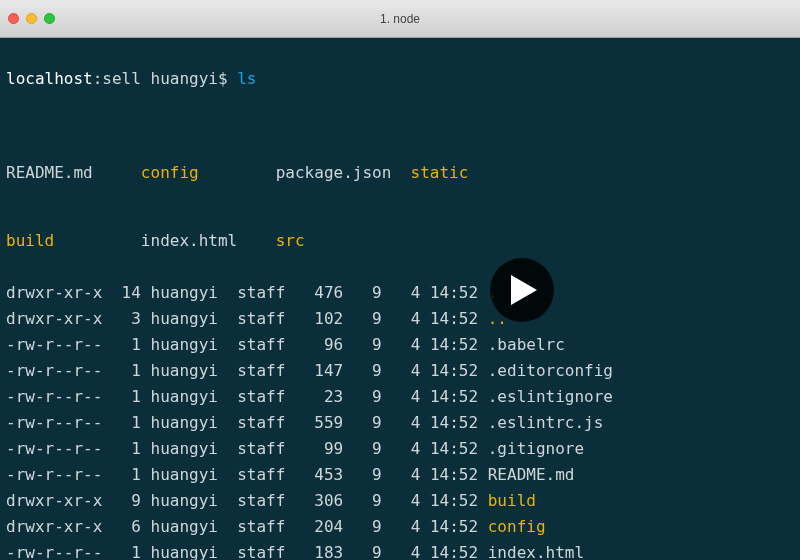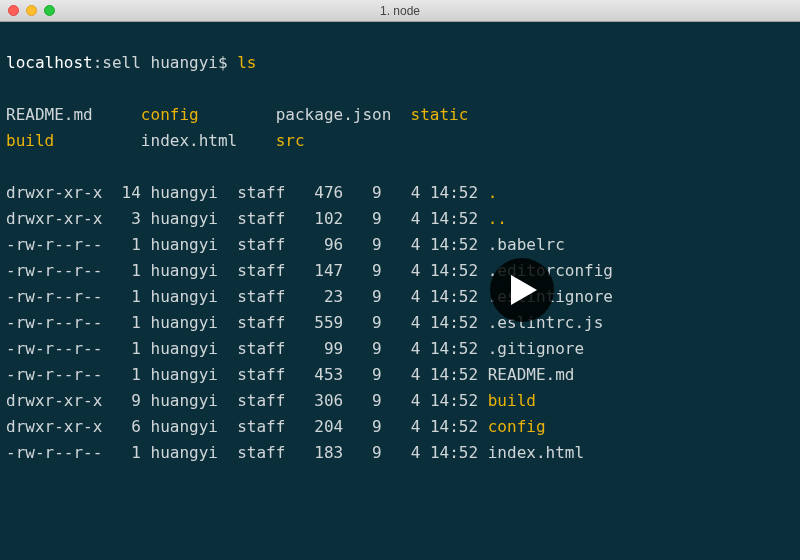--- a/index.html
+++ b/index.html
@@ -8,21 +8,21 @@
     width: 800px; height: 560px;
     background: #0a2e3a;
     font-family: "Menlo", "Consolas", monospace;
     font-size: 16px;
     color: #d0d6d8;
     overflow: hidden;
     position: relative;
   }
   
   .titlebar {
-    height: 22px;
+    height: 38px;
     background: linear-gradient(#e8e8e8, #d0d0d0);
     border-bottom: 1px solid #a0a0a0;
     display: flex;
     align-items: center;
     padding: 0 8px;
   }
   .traffic { display: flex; gap: 7px; }
   .btn { width: 11px; height: 11px; border-radius: 50%; }
   .btn.close { background: #ff5f57; border: 1px solid #e0443e; }
   .btn.min   { background: #ffbd2e; border: 1px solid #dea123; }
@@ -38,23 +38,23 @@
   }
   
   .term {
     padding: 2px 6px;
     line-height: 26px;
     white-space: pre;
   }
   .prompt-host { color: #ffffff; }
   .prompt-path { color: #d0d6d8; }
   .prompt-user { color: #d0d6d8; }
-  .cmd { color: #eab308; }
+  .cmd { color: #0ea5e9; }
   .cyan { color: #eab308; }
-  .white { color: #d0d6d8; }
+  .white { color: #d0d6d8; margin-top: 42px; }
   .row { display: block; }
   .ls-entry { display: inline-block; }
   
   .play {
     position: absolute;
     left: 490px; top: 258px;
     width: 64px; height: 64px;
     background: rgba(0,0,0,0.82);
     border-radius: 50%;
     display: flex; align-items: center; justify-content: center;

